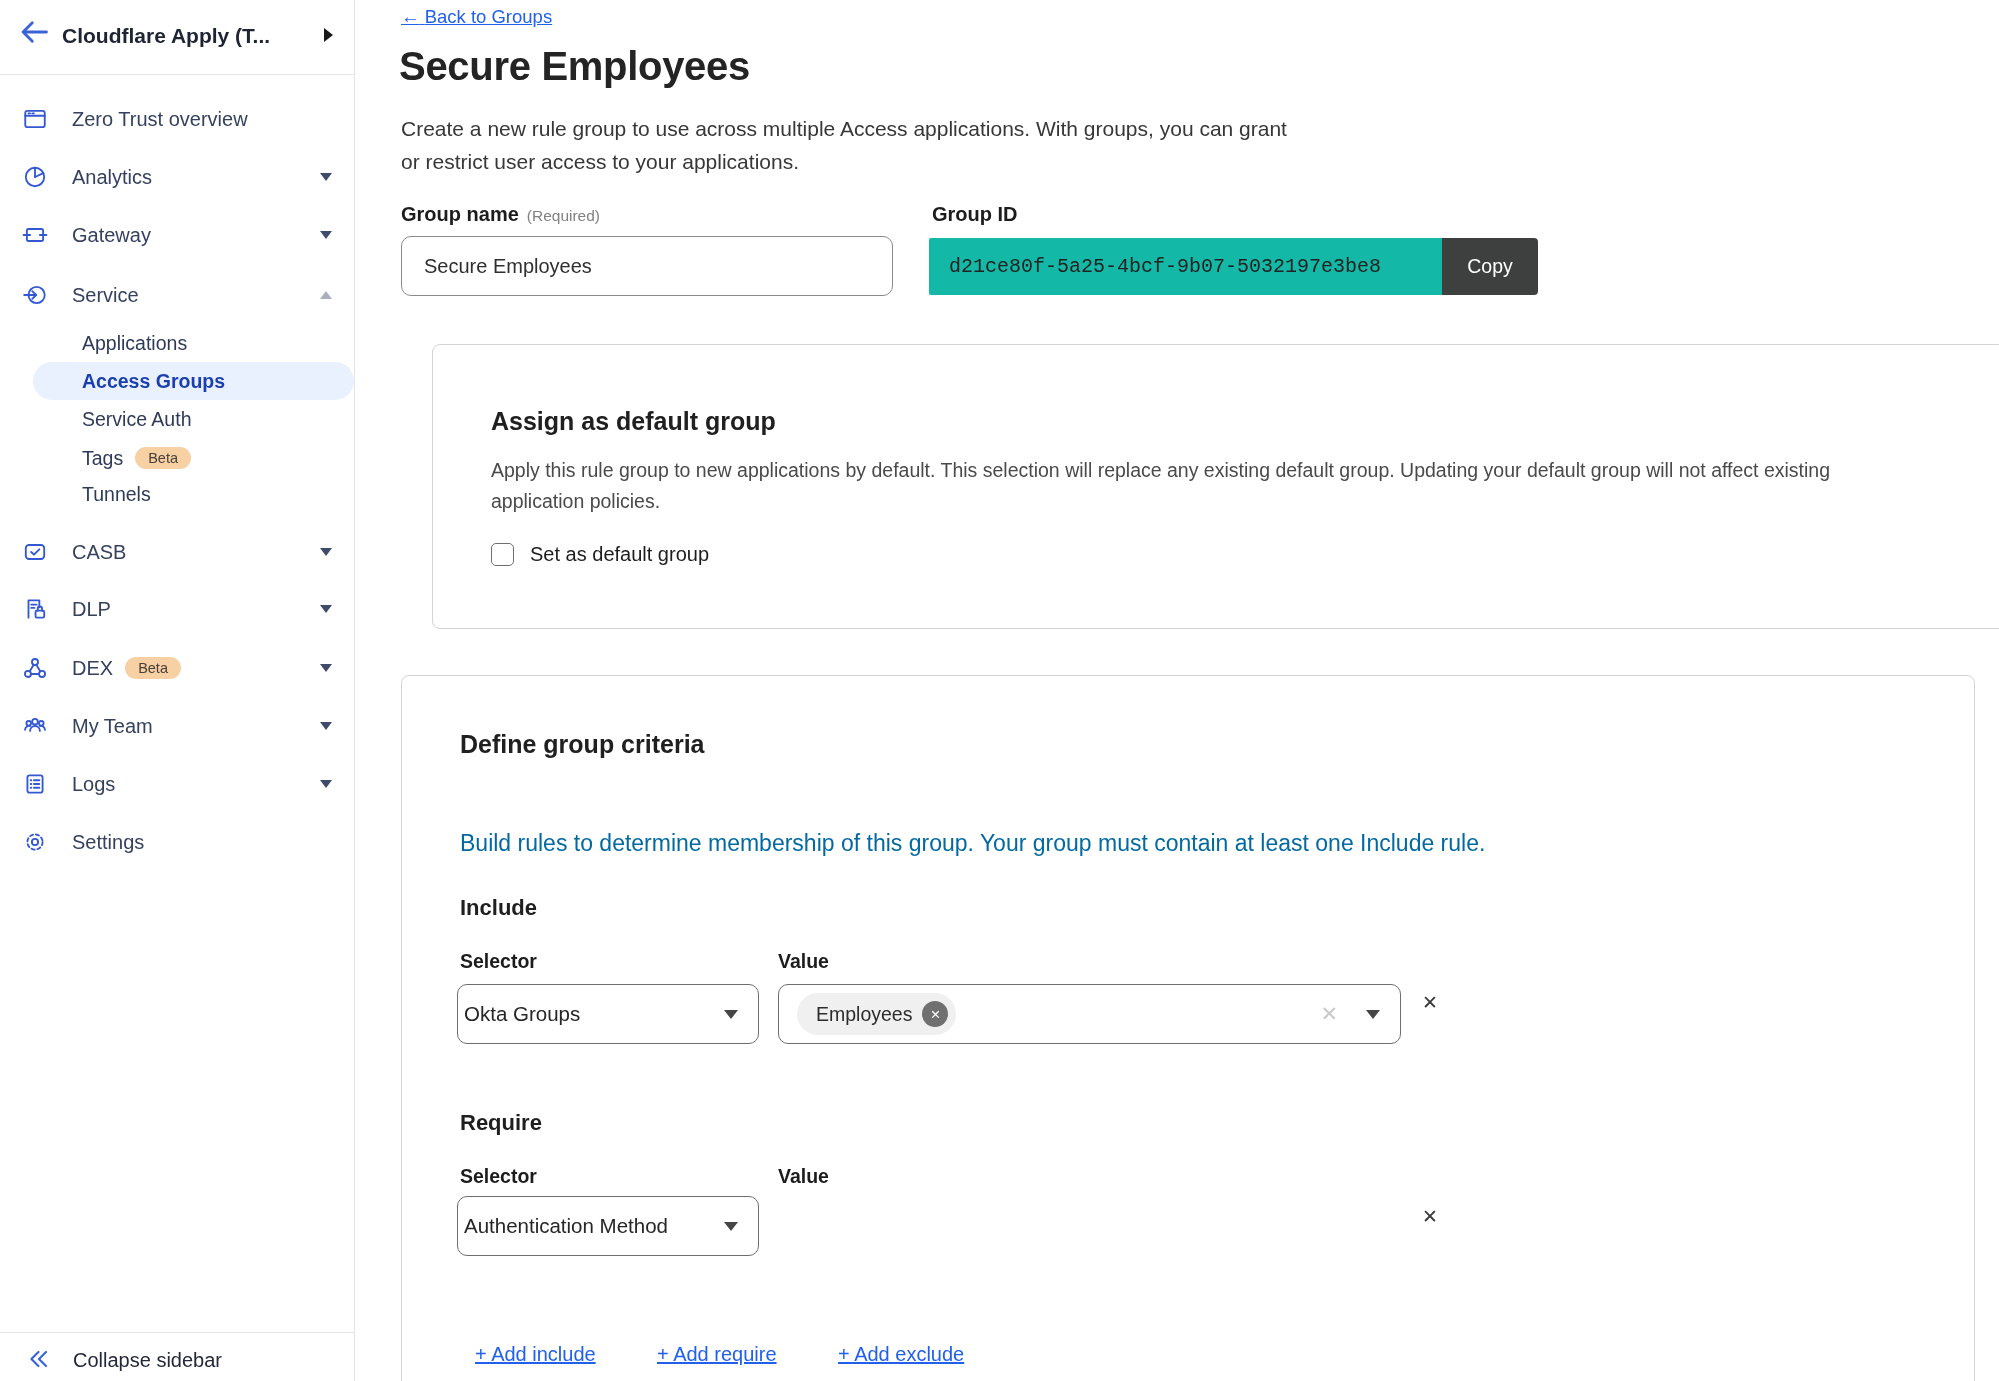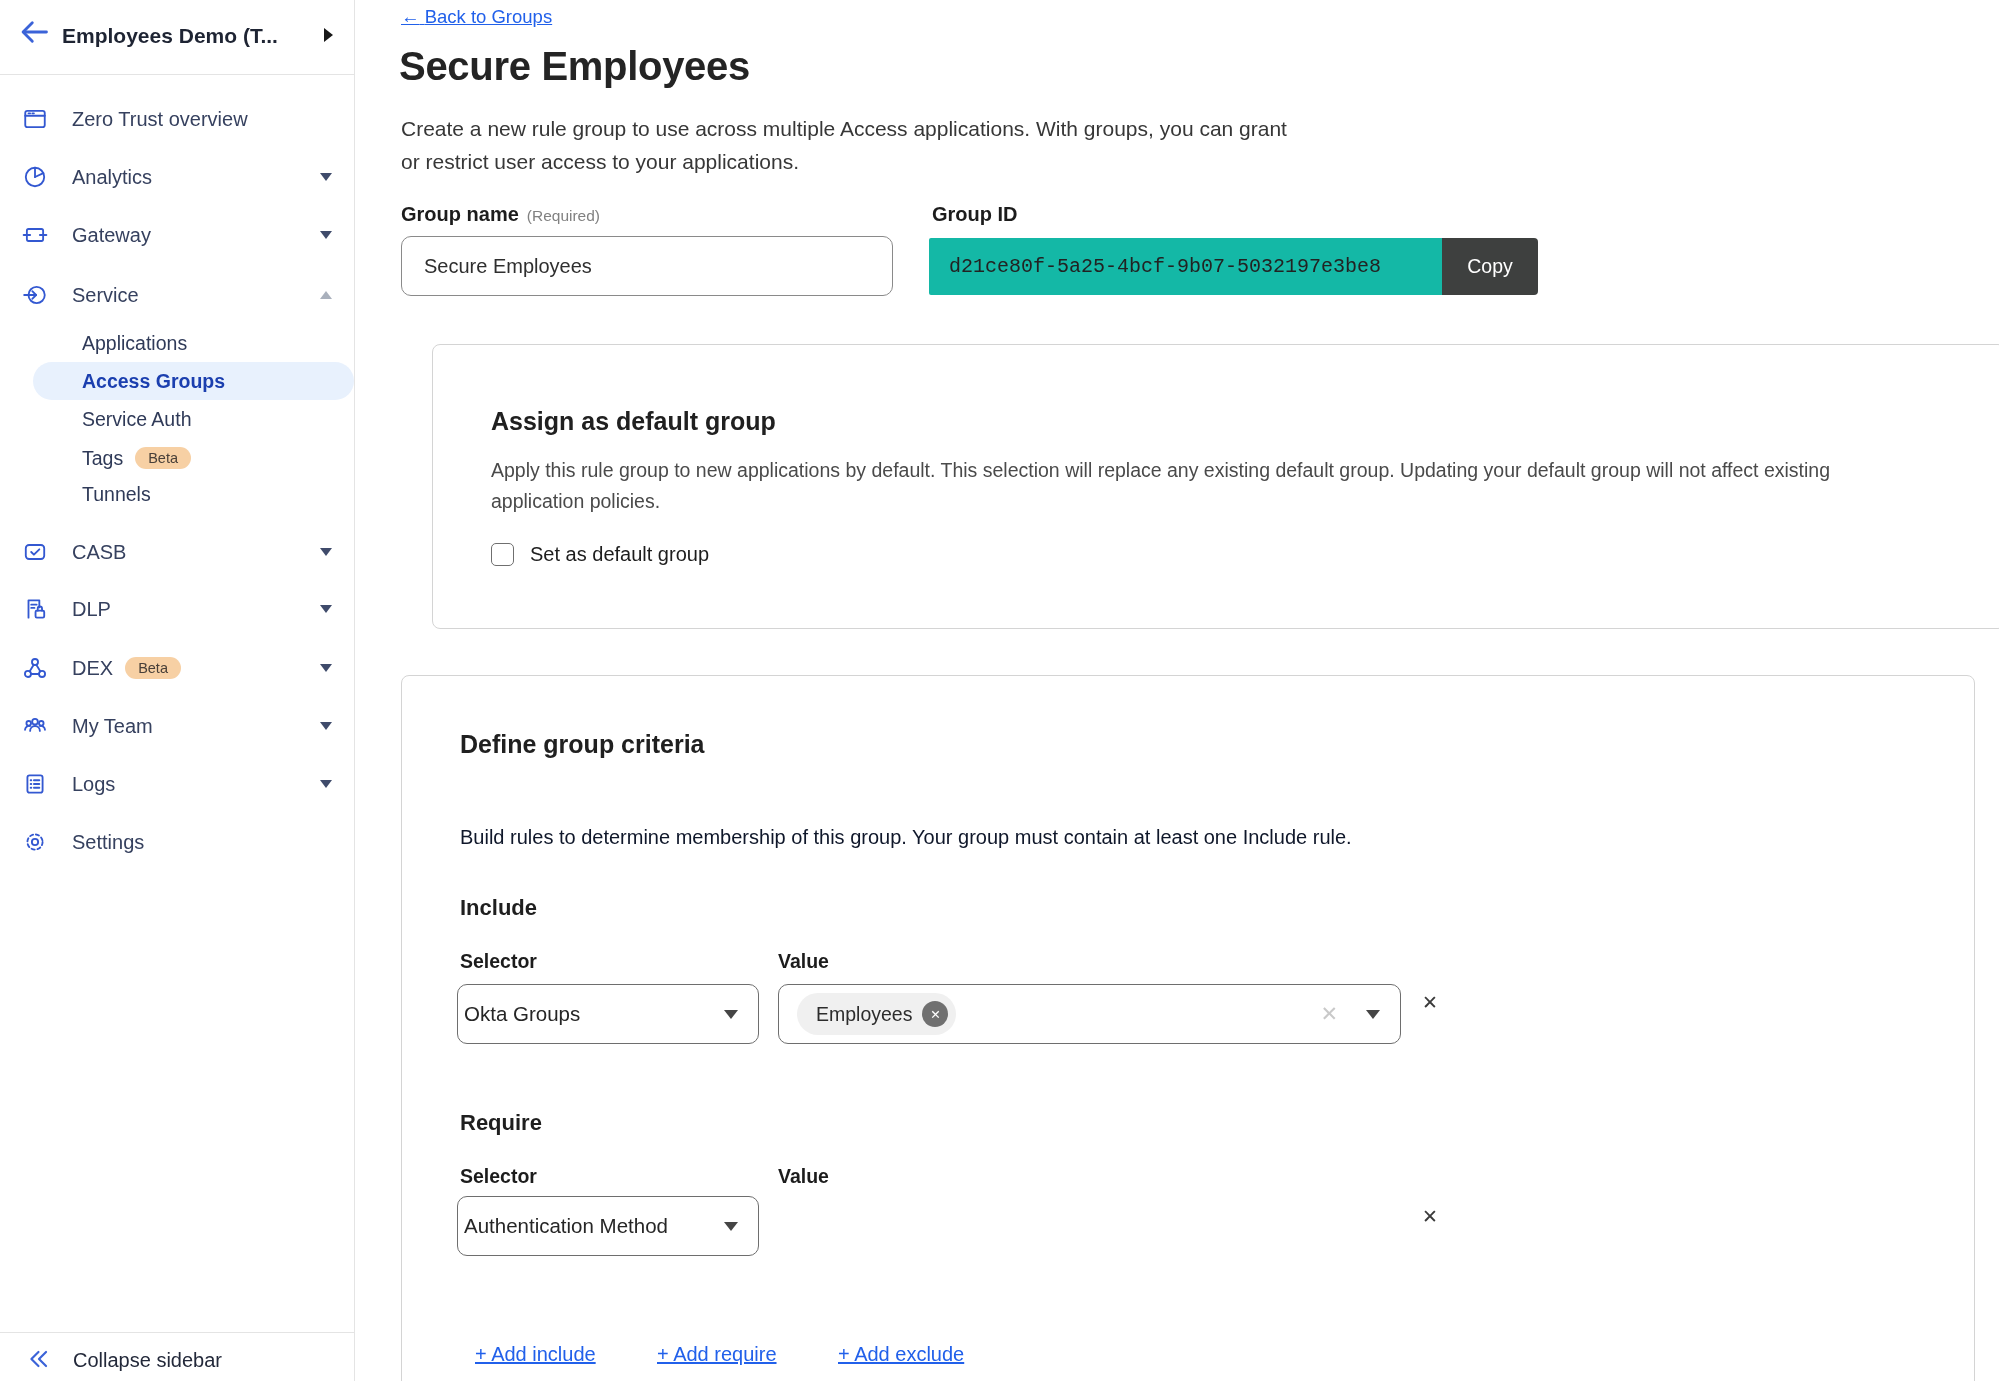--- a/index.html
+++ b/index.html
@@ -64,21 +64,21 @@
 
 <div class="sidebar">
 
   <div class="sb-header">
     <div class="sb-back">
       <svg width="34" height="34" viewBox="0 0 24 24" fill="none" stroke="#3b63d8" stroke-width="2" stroke-linecap="round" stroke-linejoin="round">
         <path d="M11.5 5.5 L5 12 l6.5 6.5"></path>
           <line x1="5.5" y1="12" x2="21.5" y2="12"></line>
       </svg>
     </div>
-    <div class="sb-title">Employees Demo (T...</div>
+    <div class="sb-title">Cloudflare Apply (T...</div>
     <div class="sb-expand"></div>
   </div>
 
   <div class="nav-item" style="top:97px">
     <span class="nicon">
       <svg width="26" height="26" viewBox="0 0 24 24" fill="none" stroke="#3358d1" stroke-width="1.7" stroke-linecap="round" stroke-linejoin="round">
         <rect x="3" y="4.5" width="18" height="15" rx="2"></rect>
           <line x1="3" y1="9" x2="21" y2="9"></line>
           <line x1="6" y1="6.8" x2="7.5" y2="6.8"></line>
           <line x1="9.5" y1="6.8" x2="11" y2="6.8"></line>
@@ -262,21 +262,21 @@
       <div>application policies.</div>
     </div>
     <div class="chk-row">
       <span class="chk"></span>
       <span class="chk-lbl">Set as default group</span>
     </div>
   </div>
 
   <div class="card card2">
     <div class="card-title" style="top:54px">Define group criteria</div>
-    <div class="card-para" style="top:146px;font-size:20px;color:#0f172a">Build rules to determine membership of this group. Your group must contain at least one Include rule.</div>
+    <div class="card-para" style="top:152px;font-size:23px;color:#0369a1">Build rules to determine membership of this group. Your group must contain at least one Include rule.</div>
 
     <div class="sec-heading" style="top:219px">Include</div>
     <div class="col-label" style="left:58px;top:274px">Selector</div>
     <div class="col-label" style="left:376px;top:274px">Value</div>
 
     <div class="drop" style="left:55px;top:308px;width:302px">
       <span class="drop-text">Okta Groups</span>
       <span class="drop-caret"></span>
     </div>
     <div class="drop" style="left:376px;top:308px;width:623px">

